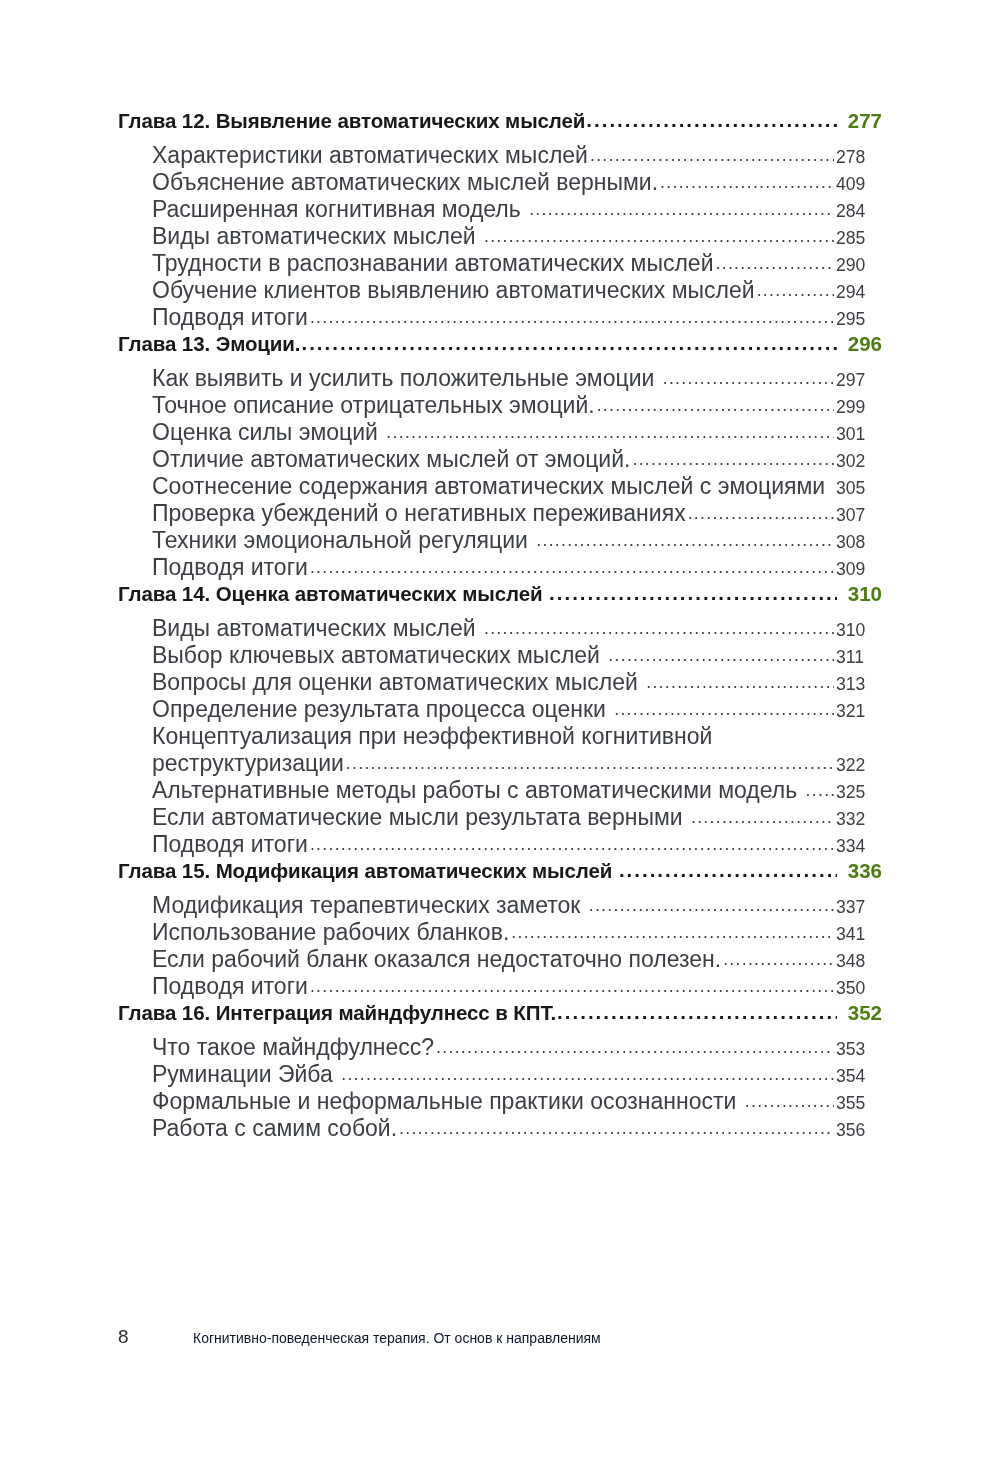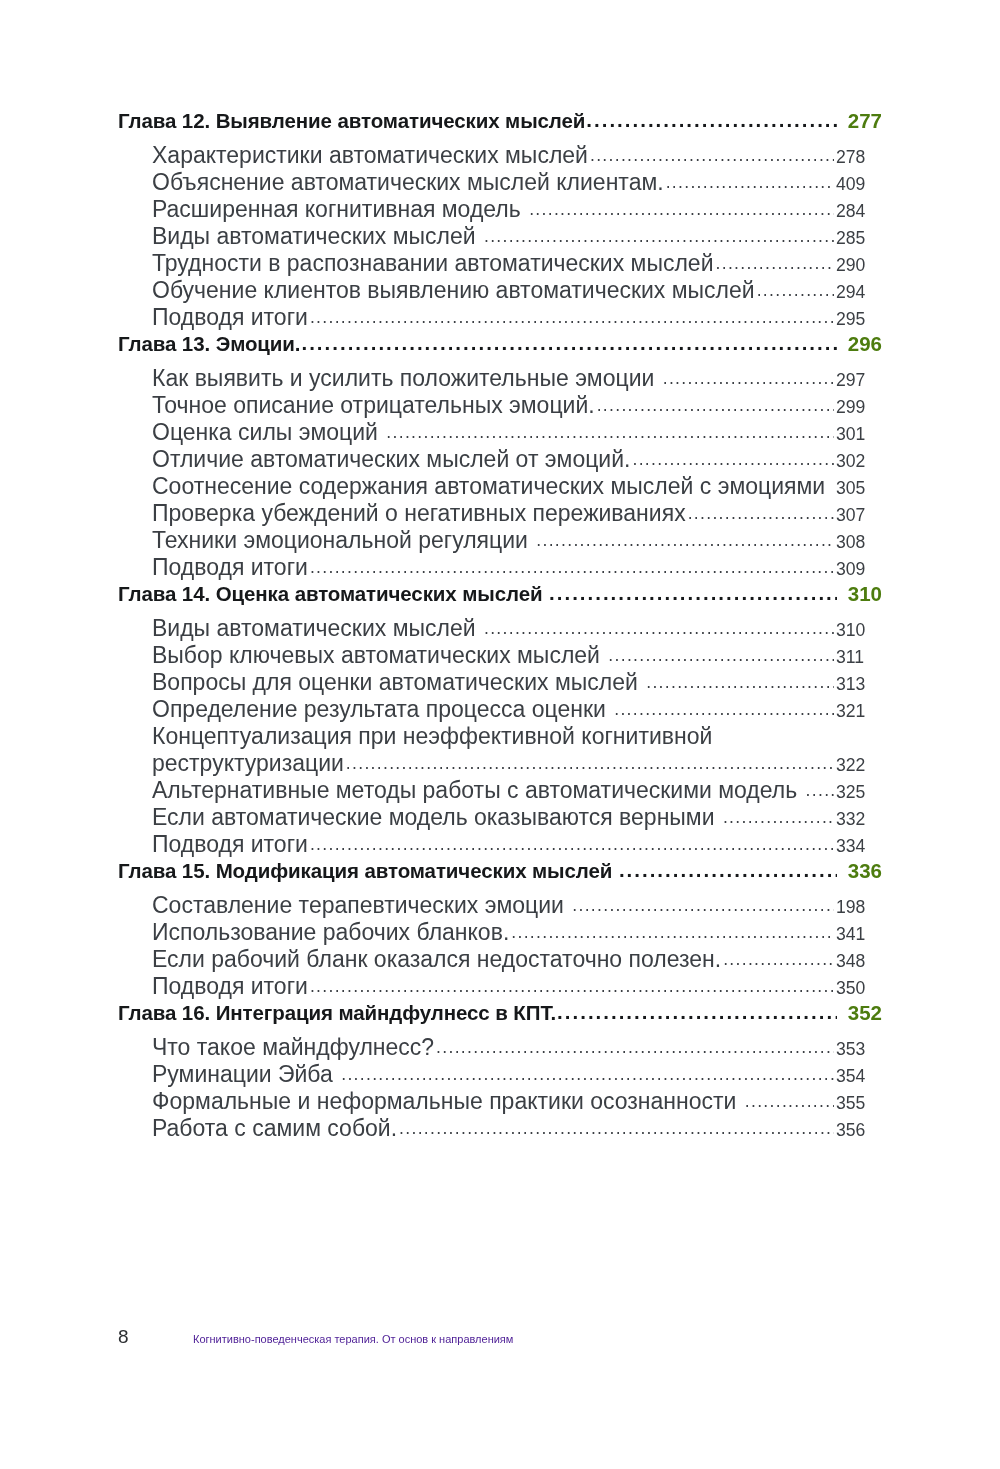--- a/index.html
+++ b/index.html
@@ -124,43 +124,43 @@
     display: flex;
     align-items: baseline;
   }
   .footer-pagenum {
     font-size: 19px;
     color: #2b2e31;
     width: 75px;
     flex: 0 0 auto;
   }
   .footer-text {
-    font-size: 11px;
-    color: #4c1d95;
+    font-size: 14px;
+    color: #0f172a;
     flex: 1 1 auto;
   }
 </style>
 </head>
 <body>
 
 <div class="page">
 
   <div class="toc">
       <div class="chapter-row">
         <span class="chapter-title">Глава 12. Выявление автоматических мыслей</span>
         <span class="chapter-leader"></span>
         <span class="chapter-page">277</span>
       </div>
       <div class="entry-row">
         <span class="entry-title">Характеристики автоматических мыслей</span>
         <span class="entry-leader"></span>
         <span class="entry-page">278</span>
       </div>
       <div class="entry-row">
-        <span class="entry-title">Объяснение автоматических мыслей клиентам.</span>
+        <span class="entry-title">Объяснение автоматических мыслей верными.</span>
         <span class="entry-leader"></span>
         <span class="entry-page">409</span>
       </div>
       <div class="entry-row">
         <span class="entry-title">Расширенная когнитивная модель </span>
         <span class="entry-leader"></span>
         <span class="entry-page">284</span>
       </div>
       <div class="entry-row">
         <span class="entry-title">Виды автоматических мыслей </span>
@@ -259,38 +259,38 @@
         <span class="entry-title">реструктуризации</span>
         <span class="entry-leader"></span>
         <span class="entry-page">322</span>
       </div>
       <div class="entry-row">
         <span class="entry-title">Альтернативные методы работы с автоматическими модель </span>
         <span class="entry-leader"></span>
         <span class="entry-page">325</span>
       </div>
       <div class="entry-row">
-        <span class="entry-title">Если автоматические модель оказываются верными </span>
+        <span class="entry-title">Если автоматические мысли результата верными </span>
         <span class="entry-leader"></span>
         <span class="entry-page">332</span>
       </div>
       <div class="entry-row">
         <span class="entry-title">Подводя итоги</span>
         <span class="entry-leader"></span>
         <span class="entry-page">334</span>
       </div>
       <div class="chapter-row">
         <span class="chapter-title">Глава 15. Модификация автоматических мыслей </span>
         <span class="chapter-leader"></span>
         <span class="chapter-page">336</span>
       </div>
       <div class="entry-row">
-        <span class="entry-title">Составление терапевтических эмоции </span>
-        <span class="entry-leader"></span>
-        <span class="entry-page">198</span>
+        <span class="entry-title">Модификация терапевтических заметок </span>
+        <span class="entry-leader"></span>
+        <span class="entry-page">337</span>
       </div>
       <div class="entry-row">
         <span class="entry-title">Использование рабочих бланков.</span>
         <span class="entry-leader"></span>
         <span class="entry-page">341</span>
       </div>
       <div class="entry-row">
         <span class="entry-title">Если рабочий бланк оказался недостаточно полезен.</span>
         <span class="entry-leader"></span>
         <span class="entry-page">348</span>

